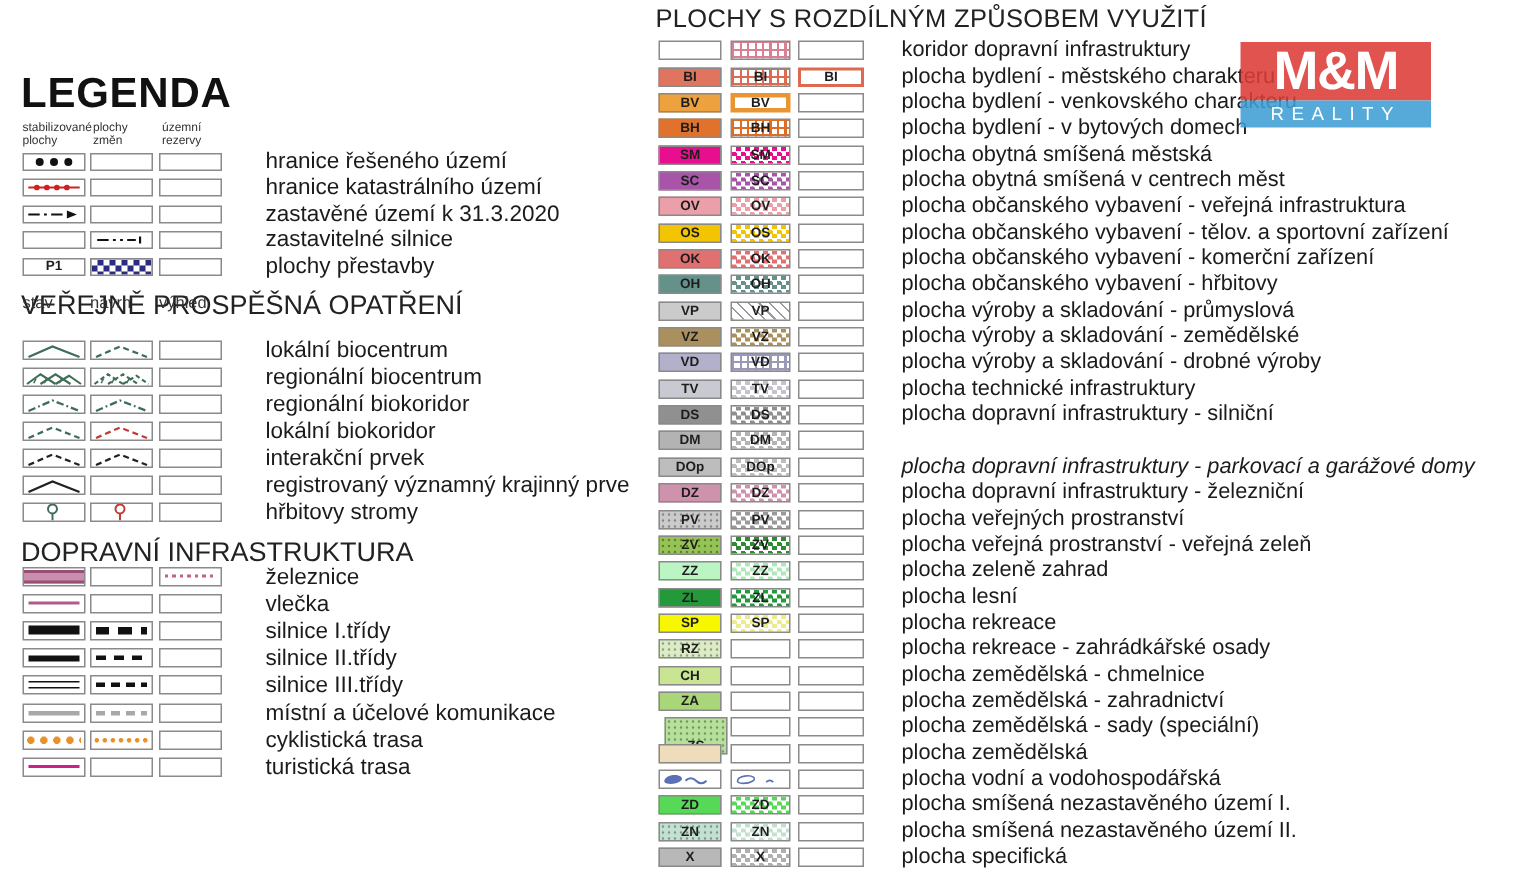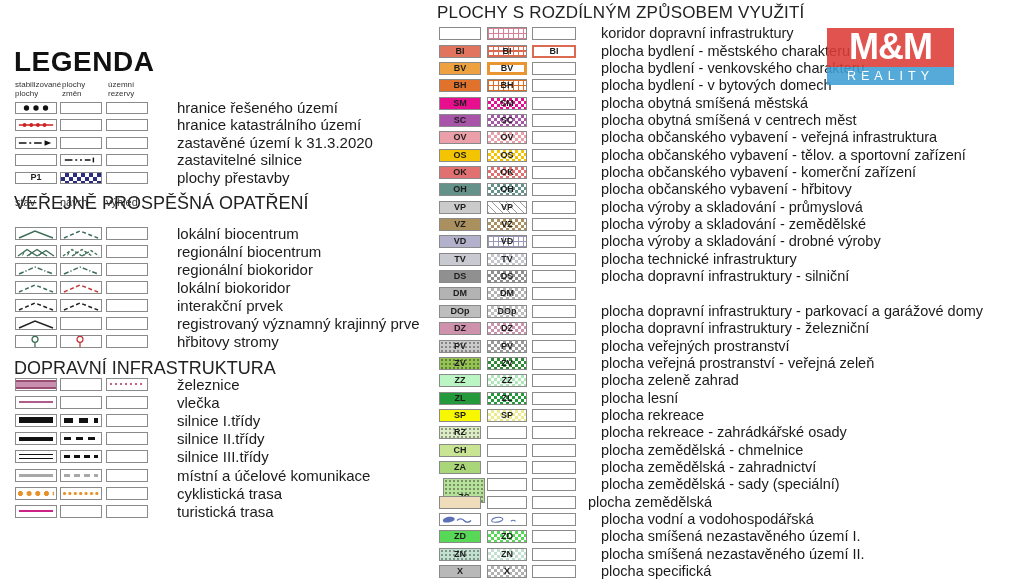--- a/index.html
+++ b/index.html
@@ -366,21 +366,21 @@
       <div class="swatch-code" style="position: relative;">DM</div>
     </div>
     <div class="box" style="position: absolute; left: 532px; top: 287.4px; width: 44px; height: 13px;"></div>
     <div class="box" style="position: absolute; left: 439px; top: 304.8px; width: 42px; height: 13px; background: rgb(189, 189, 189);">
       <div class="swatch-code" style="position: relative;">DOp</div>
     </div>
     <div class="box" style="position: absolute; left: 487px; top: 304.8px; width: 40px; height: 13px; background-image: conic-gradient(rgb(189, 189, 189) 25%, rgb(255, 255, 255) 0deg, rgb(255, 255, 255) 50%, rgb(189, 189, 189) 0deg, rgb(189, 189, 189) 75%, rgb(255, 255, 255) 0deg); background-size: 6px 6px;">
       <div class="swatch-code" style="position: relative;">DOp</div>
     </div>
     <div class="box" style="position: absolute; left: 532px; top: 304.8px; width: 44px; height: 13px;"></div>
-    <div class="legend-label" style="position: absolute; left: 601px; top: 302.8px; height: 17px; line-height: 17px; font-size: 14.5px;">plocha dopravní infrastruktury - parkovací a garážové domy</div>
+    <div class="legend-label" style="position: absolute; left: 601px; top: 302.8px; height: 17px; line-height: 17px; font-size: 14.5px; font-style: italic;">plocha dopravní infrastruktury - parkovací a garážové domy</div>
     <div class="box" style="position: absolute; left: 439px; top: 322.2px; width: 42px; height: 13px; background: rgb(207, 146, 172);">
       <div class="swatch-code" style="position: relative;">DZ</div>
     </div>
     <div class="box" style="position: absolute; left: 487px; top: 322.2px; width: 40px; height: 13px; background-image: conic-gradient(rgb(207, 146, 172) 25%, rgb(255, 255, 255) 0deg, rgb(255, 255, 255) 50%, rgb(207, 146, 172) 0deg, rgb(207, 146, 172) 75%, rgb(255, 255, 255) 0deg); background-size: 6px 6px;">
       <div class="swatch-code" style="position: relative;">DZ</div>
     </div>
     <div class="box" style="position: absolute; left: 532px; top: 322.2px; width: 44px; height: 13px;"></div>
     <div class="legend-label" style="position: absolute; left: 601px; top: 320.2px; height: 17px; line-height: 17px; font-size: 14.5px;">plocha dopravní infrastruktury - železniční</div>
     <div class="box" style="position: absolute; left: 439px; top: 339.5px; width: 42px; height: 13px; background: radial-gradient(rgba(0, 0, 0, 0.35) 0.7px, transparent 1.1px) 0% 0% / 4px 4px rgb(203, 203, 203);">
       <div class="swatch-code" style="position: relative;">PV</div>
@@ -442,21 +442,21 @@
     <div class="legend-label" style="position: absolute; left: 601px; top: 459px; height: 17px; line-height: 17px; font-size: 14.5px;">plocha zemědělská - zahradnictví</div>
     <div class="box" style="position: absolute; left: 443px; top: 478.3px; width: 42px; height: 25px; background: radial-gradient(rgba(0, 0, 0, 0.35) 0.7px, transparent 1.1px) 0% 0% / 4px 4px rgb(182, 225, 154); align-items: flex-end;">
       <div class="swatch-code" style="position: relative;">ZS</div>
     </div>
     <div class="box" style="position: absolute; left: 487px; top: 478.3px; width: 40px; height: 13px;"></div>
     <div class="box" style="position: absolute; left: 532px; top: 478.3px; width: 44px; height: 13px;"></div>
     <div class="legend-label" style="position: absolute; left: 601px; top: 476.3px; height: 17px; line-height: 17px; font-size: 14.5px;">plocha zemědělská - sady (speciální)</div>
     <div class="box" style="position: absolute; left: 439px; top: 495.7px; width: 42px; height: 13px; background: rgb(238, 220, 186);"></div>
     <div class="box" style="position: absolute; left: 487px; top: 495.7px; width: 40px; height: 13px;"></div>
     <div class="box" style="position: absolute; left: 532px; top: 495.7px; width: 44px; height: 13px;"></div>
-    <div class="legend-label" style="position: absolute; left: 588px; top: 493.7px; height: 17px; line-height: 17px; font-size: 14.5px;">plocha zemědělská</div>
+    <div class="legend-label" style="position: absolute; left: 601px; top: 493.7px; height: 17px; line-height: 17px; font-size: 14.5px;">plocha zemědělská</div>
     <div class="box" style="position: absolute; left: 439px; top: 513px; width: 42px; height: 13px;">
       <svg width="40" height="13" viewBox="0 0 40 13" xmlns="http://www.w3.org/2000/svg">
         <path d="M3 7 C4 4,11 2.5,14 4.8 C16.5 6.8,12 9.6,7 9.6 C3.5 9.6,2.4 8.4,3 7 Z" fill="#5a71b5"></path>
         <path d="M17 7.5 C19 5.3,22 5.3,24 7.5 C26 9.7,29 9.7,31 7.5" fill="none" stroke="#5a71b5" stroke-width="1.3"></path>
       </svg>
     </div>
     <div class="box" style="position: absolute; left: 487px; top: 513px; width: 40px; height: 13px;">
       <svg width="40" height="13" viewBox="0 0 40 13" xmlns="http://www.w3.org/2000/svg">
         <path d="M4 7 C5 4.5,12 3,15 5 C17.5 6.8,13 9.4,8 9.4 C4.5 9.4,3.4 8.3,4 7 Z" fill="none" stroke="#5a71b5" stroke-width="1.1"></path>
         <path d="M24 8.5 C25.5 7,27.5 7,29 8.5" fill="none" stroke="#5a71b5" stroke-width="1.1"></path>

